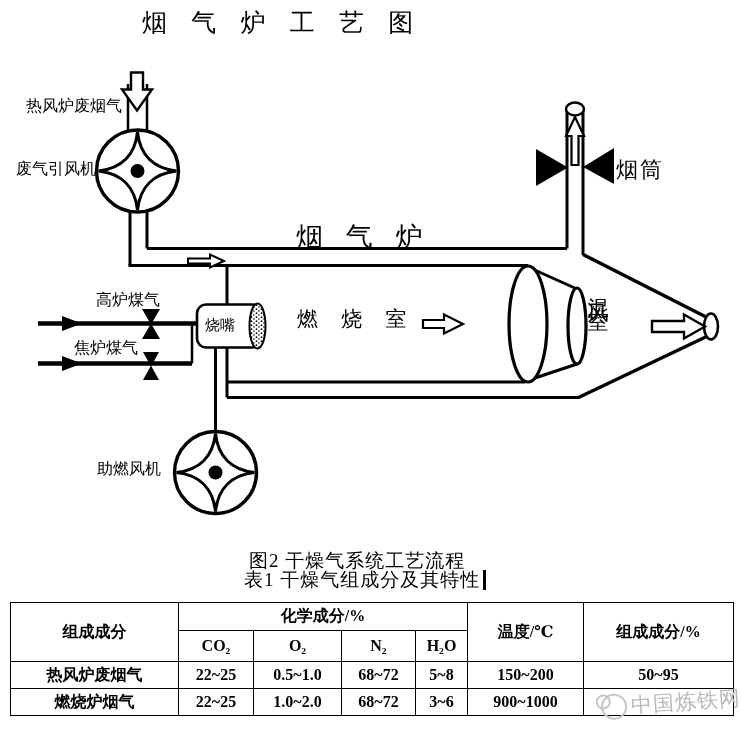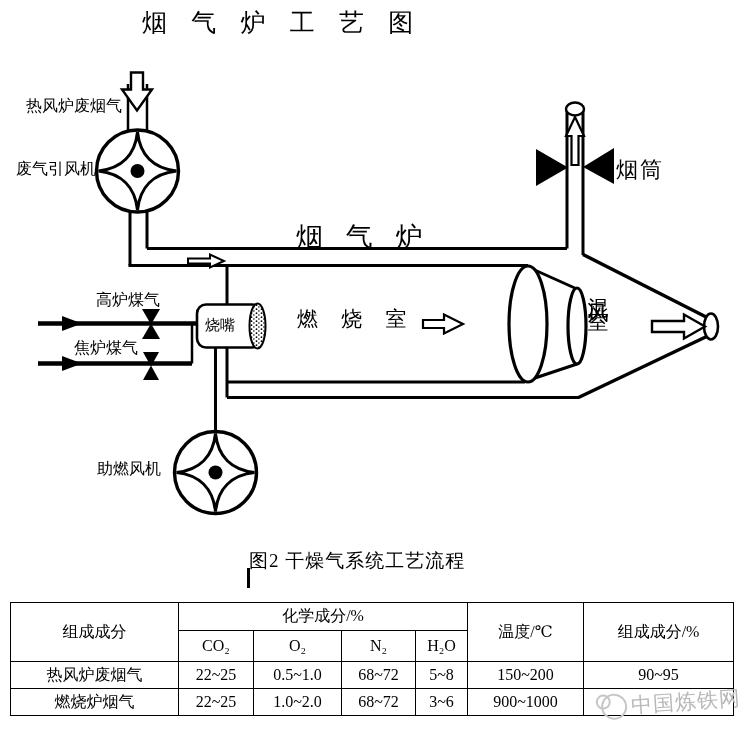--- a/index.html
+++ b/index.html
@@ -20,21 +20,21 @@
   #lbl-mixing{left:584px;top:281px;font-size:21px;writing-mode:vertical-rl;
               text-orientation:upright;letter-spacing:6px;}
   #lbl-aux-fan{left:97px;top:459px;}
   #fig-caption{left:249px;top:548px;font-size:19px;letter-spacing:1px;}
   #table-title{left:244px;top:567px;font-size:19px;letter-spacing:1px;}
   .cursor{display:inline-block;width:3px;height:20px;background:#000;
           vertical-align:-4px;margin-left:3px;}
   #gas-table{position:absolute;left:10px;top:602px;width:723px;z-index:2;
              border-collapse:collapse;table-layout:fixed;font-size:16px;}
   #gas-table td,#gas-table th{border:1.6px solid #000;text-align:center;
-             font-weight:normal;padding:0;overflow:hidden;}
+             font-weight:bold;padding:0;overflow:hidden;}
   #gas-table .hr1{height:28px;} #gas-table .hr2{height:31px;}
   #gas-table .dr{height:27px;}
   #watermark{left:596px;top:689px;z-index:3;color:#b8b8b8;font-size:21px;
              transform:rotate(-4deg);display:flex;align-items:center;gap:4px;}
   .wm-circle{display:inline-block;width:22px;height:22px;border:2px solid #c6c6c6;
              border-radius:50%;}
   .wm-circle.small{width:11px;height:11px;margin-right:-14px;margin-top:-12px;}
   .wm-text{letter-spacing:1px;}
 </style>
 </head>
@@ -122,21 +122,21 @@
 <div class="abs dlabel" id="lbl-furnace">烟 气 炉</div>
 <div class="abs dlabel" id="lbl-chimney">烟筒</div>
 <div class="abs dlabel" id="lbl-bfgas">高炉煤气</div>
 <div class="abs dlabel" id="lbl-coggas">焦炉煤气</div>
 <div class="abs dlabel" id="lbl-burner">烧嘴</div>
 <div class="abs dlabel" id="lbl-chamber">燃 烧 室</div>
 <div class="abs dlabel" id="lbl-mixing">混风室</div>
 <div class="abs dlabel" id="lbl-aux-fan">助燃风机</div>
 
 <div class="abs" id="fig-caption">图2  干燥气系统工艺流程</div>
-<div class="abs" id="table-title"><span class="cursor"></span></div>
+<div class="abs" id="table-title"><span>表1 干燥气组成分及其特性</span><span class="cursor"></span></div>
 
 <table id="gas-table">
   <colgroup>
     <col style="width:168px">
       <col style="width:75px">
       <col style="width:88px">
     <col style="width:74px">
       <col style="width:52px">
       <col style="width:116px">
     <col style="width:150px">
@@ -154,21 +154,21 @@
     <th>N₂</th>
     <th>H₂O</th>
   </tr>
   <tr class="dr">
     <td>热风炉废烟气</td>
     <td>22~25</td>
     <td>0.5~1.0</td>
     <td>68~72</td>
     <td>5~8</td>
     <td>150~200</td>
-    <td>90~95</td>
+    <td>50~95</td>
   </tr>
   <tr class="dr">
     <td>燃烧炉烟气</td>
     <td>22~25</td>
     <td>1.0~2.0</td>
     <td>68~72</td>
     <td>3~6</td>
     <td>900~1000</td>
     <td></td>
   </tr>

